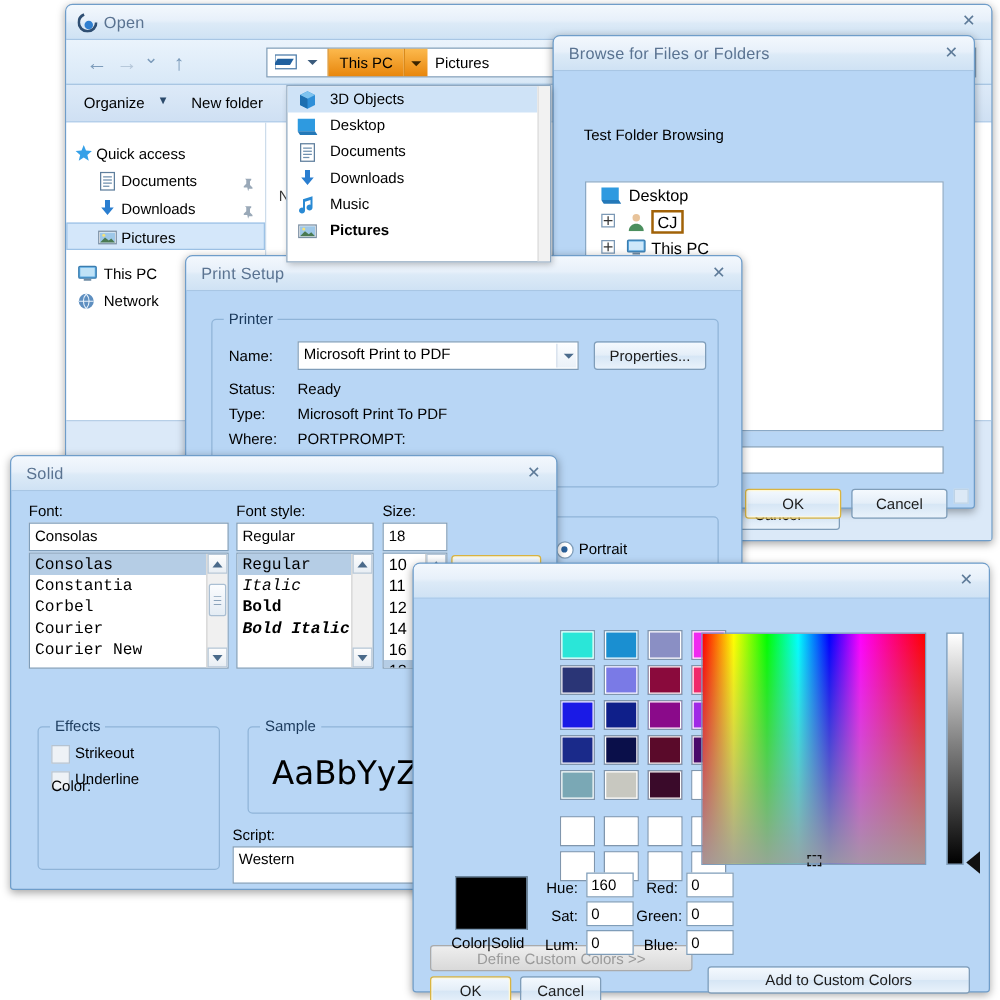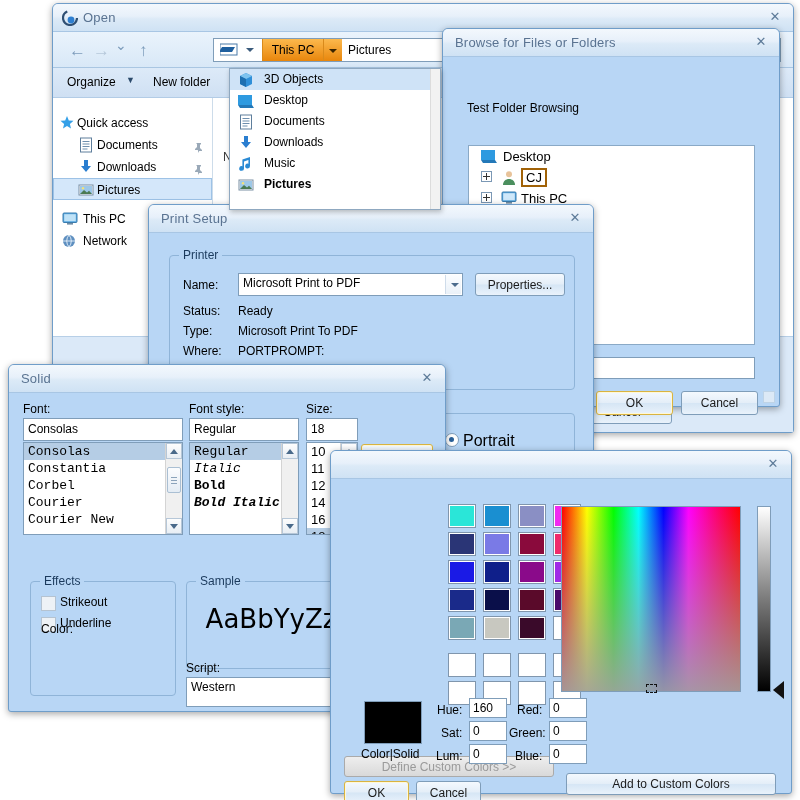--- a/index.html
+++ b/index.html
@@ -92,21 +92,21 @@
   .vsb .thumb {
     position:absolute; left:1px; right:1px; height:26px;
     background:linear-gradient(to bottom,#fbfcfe,#e4ecf4);
     border:1px solid #aabfd3; border-radius:2px;
   }
   .vsb .thumb:after{
     content:""; position:absolute; left:3px; right:3px; top:9px; height:7px;
     background:repeating-linear-gradient(to bottom,#8ba3bb 0 1px,transparent 1px 3px);
   }
 
-  .radio { position:absolute; font-size:16px; padding-left:18px; }
+  .radio { position:absolute; font-size:12px; padding-left:18px; }
   .radio:before {
     content:""; position:absolute; left:0; top:1px; width:12px; height:12px;
     border-radius:50%; background:#fff; border:1px solid #7f9db9;
   }
   .radio.on:after {
     content:""; position:absolute; left:4px; top:5px; width:5px; height:5px;
     border-radius:50%; background:#2a6099;
   }
   .radio.off:before { background:#e9eef3; border-color:#b9c6d3; }
 
@@ -491,21 +491,21 @@
     <div class="btn def" style="left:352px;top:51px;width:72px;height:25px;">OK</div>
     <div class="btn" style="left:352px;top:81px;width:72px;height:25px;">Cancel</div>
 
     <div class="group" style="left:21px;top:188px;width:146px;height:115px;">
       <span class="glab">Effects</span>
       <span class="check" style="left:10px;top:13px;">Strikeout</span>
       <span class="check" style="left:10px;top:34px;">Underline</span>
       <span class="lbl" style="left:10px;top:40px;">Color:</span>
     </div>
 
-    <div class="group" style="left:177px;top:188px;width:170px;height:88px;">
+    <div class="group" style="left:189px;top:188px;width:170px;height:70px;">
       <span class="glab">Sample</span>
       <div class="sample-txt">AaBbYyZz</div>
     </div>
 
     <span class="lbl" style="left:177px;top:268px;">Script:</span>
     <div class="combo" style="left:177px;top:284px;width:170px;height:30px;">
       <span class="cv">Western</span>
       <span class="arw"></span>
     </div>
   </div>

